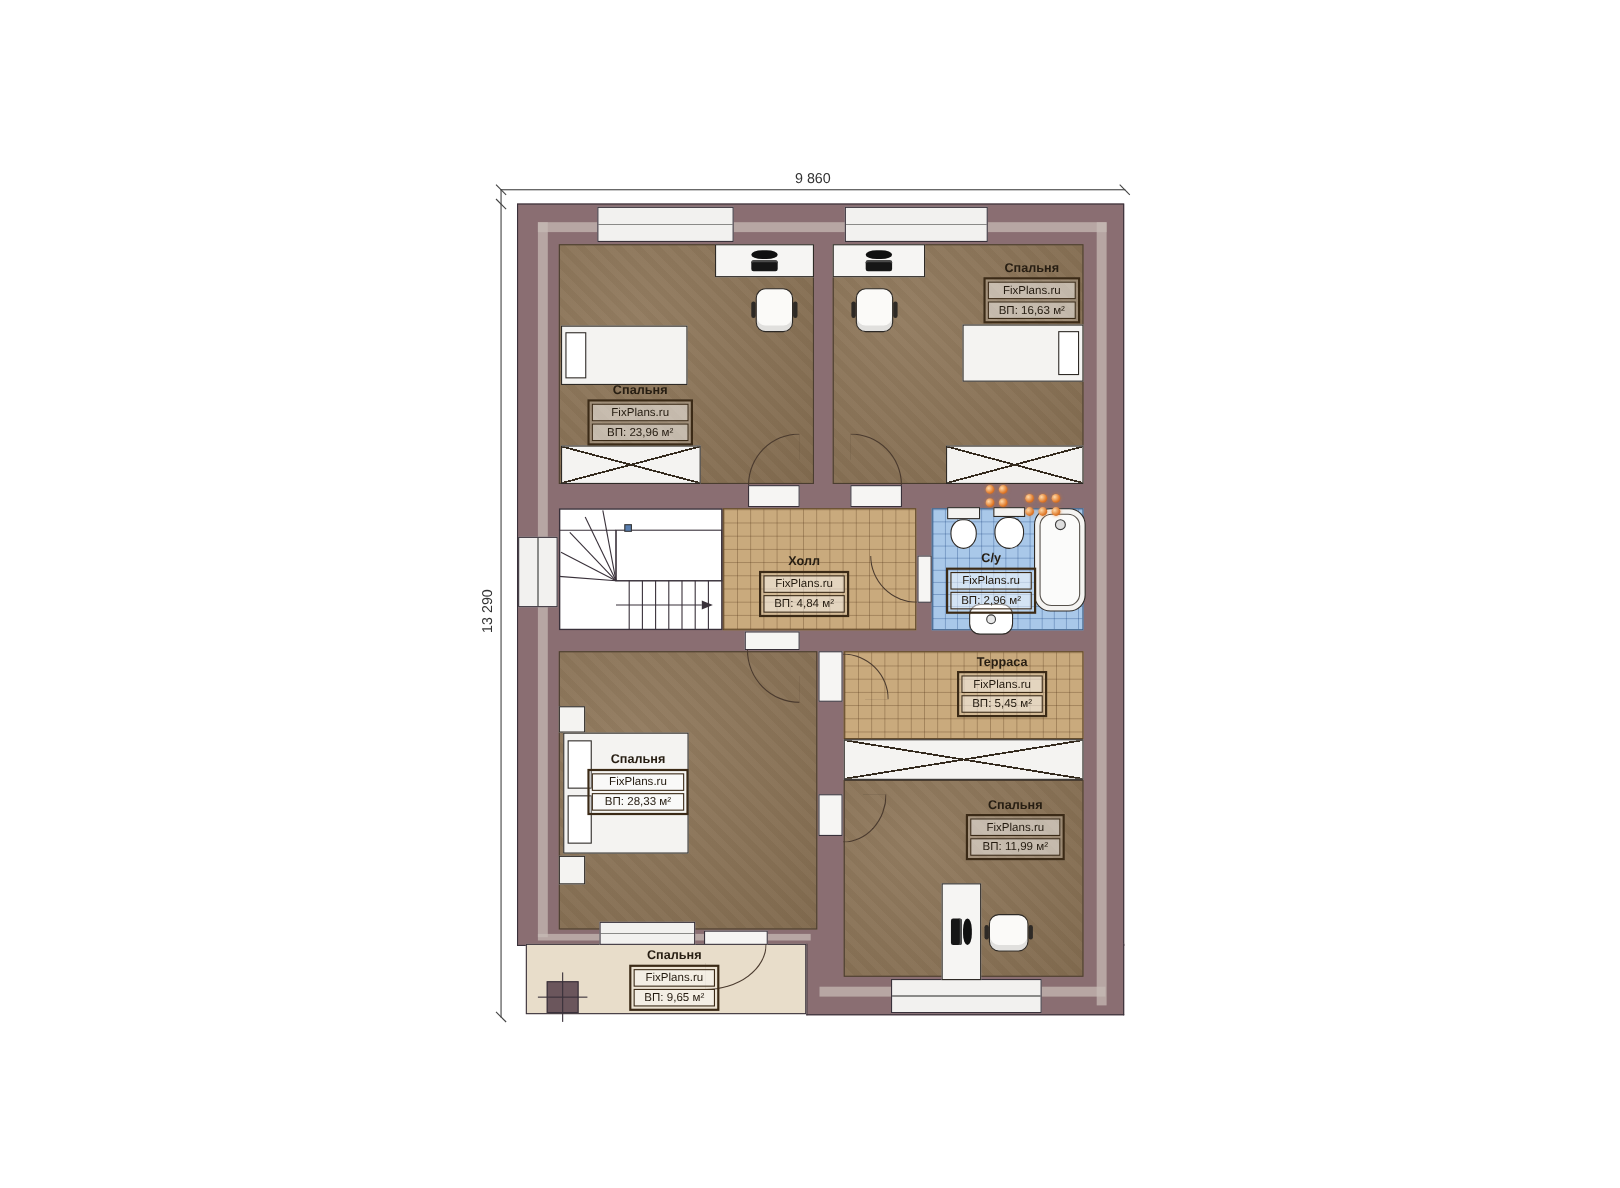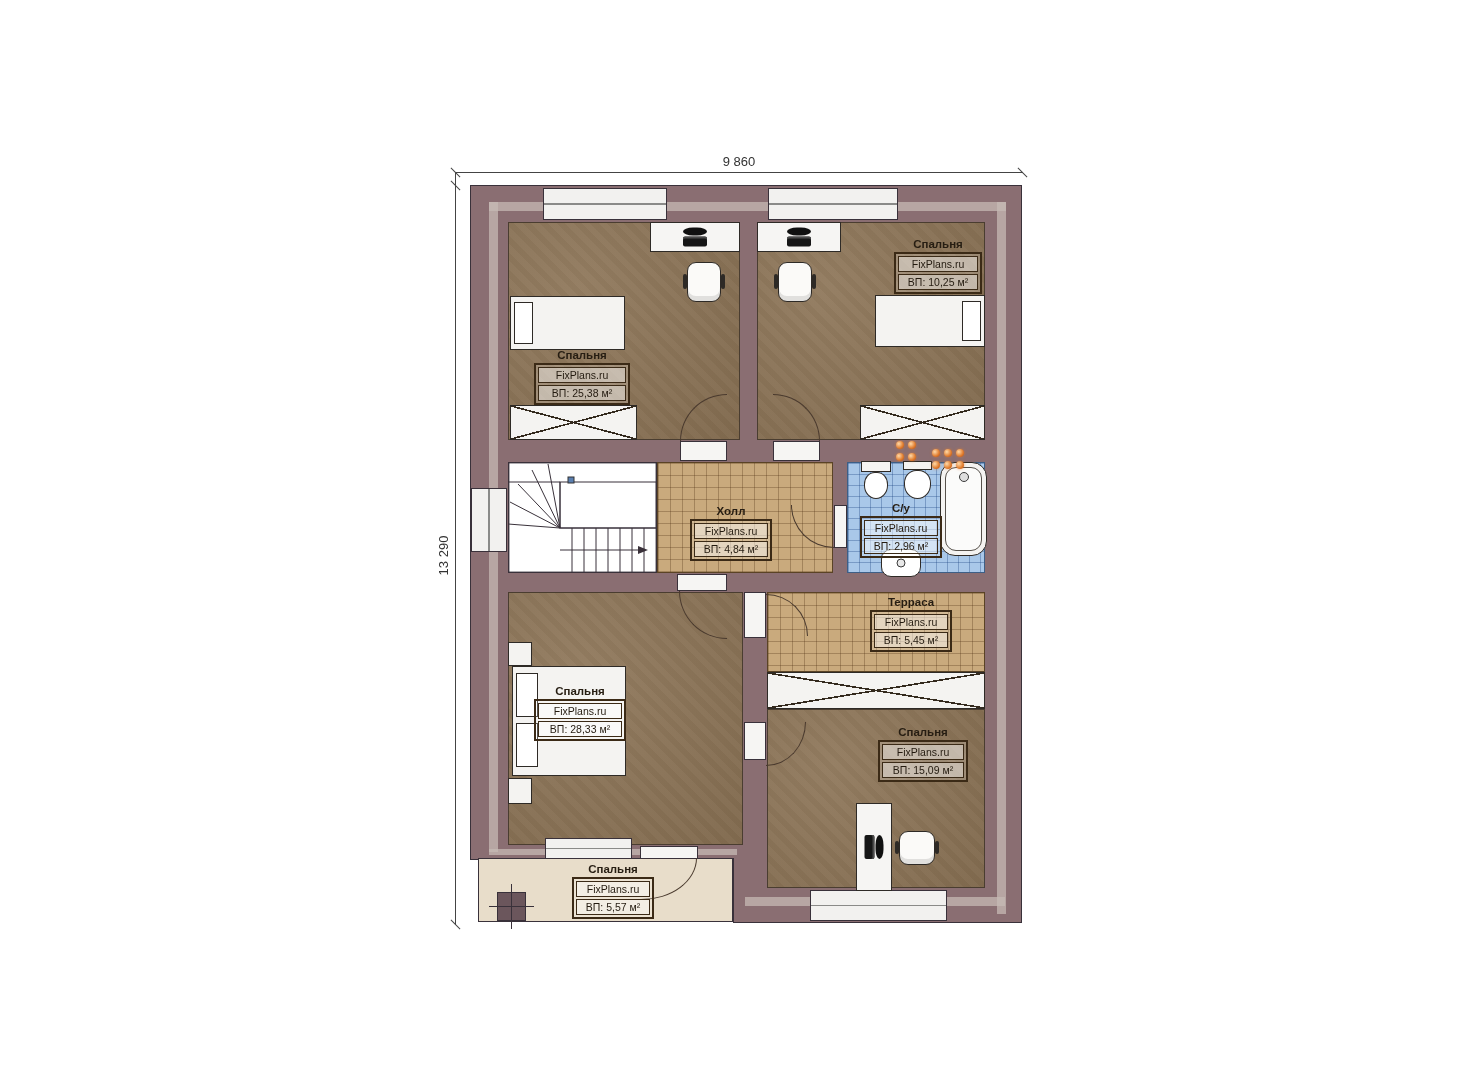--- a/index.html
+++ b/index.html
@@ -211,28 +211,28 @@
   <div class="arc arc-bl" style="left:791px;top:505px;width:43px;height:43px;"></div>
   <div class="arc arc-tr" style="left:766px;top:594px;width:42px;height:42px;"></div>
   <div class="arc arc-bl" style="left:679px;top:591px;width:48px;height:48px;"></div>
   <div class="arc arc-br" style="left:766px;top:722px;width:40px;height:44px;"></div>
   <div class="arc arc-br" style="left:641px;top:858px;width:56px;height:42px;"></div>
 
   <div class="rlabel" style="left:534px;top:349px;width:96px;">
     <div class="rl-title">Спальня</div>
     <div class="lbox">
         <div class="lrow">FixPlans.ru</div>
-      <div class="lrow">ВП: 25,38 м²</div>
+      <div class="lrow">ВП: 23,96 м²</div>
       </div>
   </div>
   <div class="rlabel" style="left:894px;top:238px;width:88px;">
     <div class="rl-title">Спальня</div>
     <div class="lbox">
         <div class="lrow">FixPlans.ru</div>
-      <div class="lrow">ВП: 10,25 м²</div>
+      <div class="lrow">ВП: 16,63 м²</div>
       </div>
   </div>
   <div class="rlabel" style="left:690px;top:505px;width:82px;">
     <div class="rl-title">Холл</div>
     <div class="lbox">
         <div class="lrow">FixPlans.ru</div>
       <div class="lrow">ВП: 4,84 м²</div>
       </div>
   </div>
   <div class="rlabel" style="left:860px;top:502px;width:82px;">
@@ -253,28 +253,28 @@
     <div class="rl-title">Спальня</div>
     <div class="lbox">
         <div class="lrow">FixPlans.ru</div>
       <div class="lrow">ВП: 28,33 м²</div>
       </div>
   </div>
   <div class="rlabel" style="left:878px;top:726px;width:90px;">
     <div class="rl-title">Спальня</div>
     <div class="lbox">
         <div class="lrow">FixPlans.ru</div>
-      <div class="lrow">ВП: 15,09 м²</div>
+      <div class="lrow">ВП: 11,99 м²</div>
       </div>
   </div>
   <div class="rlabel" style="left:572px;top:863px;width:82px;">
     <div class="rl-title">Спальня</div>
     <div class="lbox">
         <div class="lrow">FixPlans.ru</div>
-      <div class="lrow">ВП: 5,57 м²</div>
+      <div class="lrow">ВП: 9,65 м²</div>
       </div>
   </div>
 
   <div class="dimline-h" style="left:455px;top:172px;width:568px;"></div>
   <div class="dimtick" style="left:449px;top:172px;"></div>
   <div class="dimtick" style="left:1016px;top:172px;"></div>
   <div class="dimtext" style="left:704px;top:154px;width:70px;">9 860</div>
 
   <div class="dimline-v" style="left:455px;top:172px;height:753px;"></div>
   <div class="dimtick" style="left:449px;top:185px;"></div>

